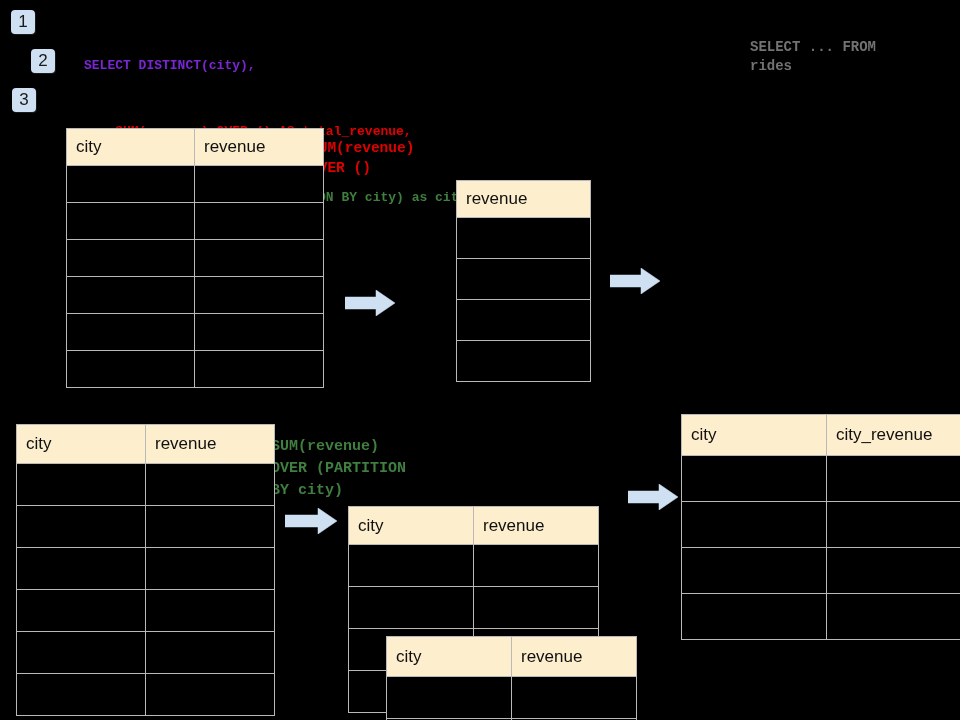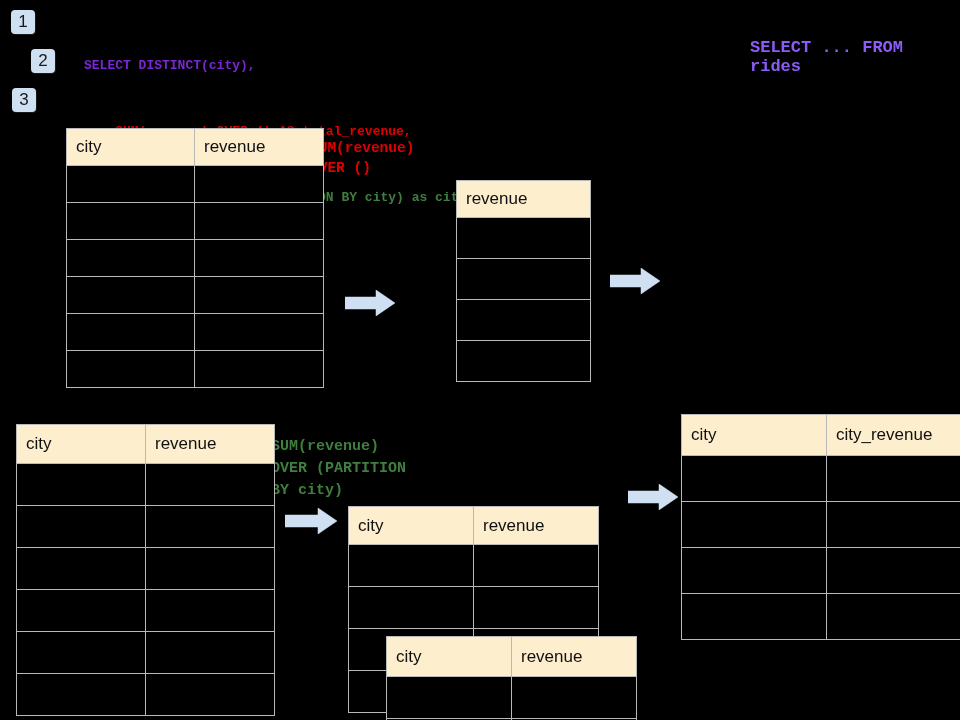--- a/index.html
+++ b/index.html
@@ -58,23 +58,23 @@
 
   
   .annot {
     position: absolute;
     font-family: "Liberation Mono", "DejaVu Sans Mono", monospace;
     font-weight: bold;
     white-space: pre;
   }
   #annot-select-from {
     left: 750px; top: 38px;
-    font-size: 17px;
+    font-size: 14px;
     line-height: 19px;
-    color: #8b5cf6;
+    color: #737373;
   }
   #annot-sum-over {
     left: 310px; top: 138px;
     font-size: 14.5px;
     line-height: 20px;
     color: #e00000;
   }
   #annot-sum-partition {
     left: 271px; top: 436px;
     font-size: 15px;

